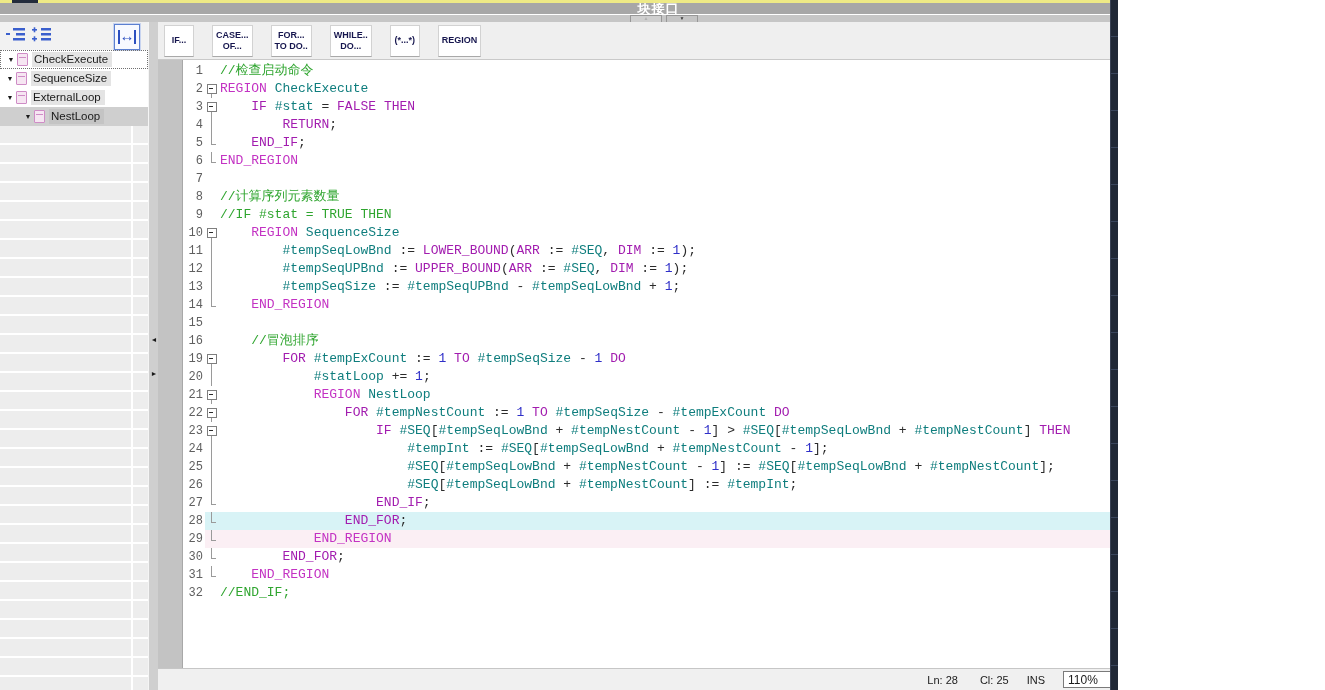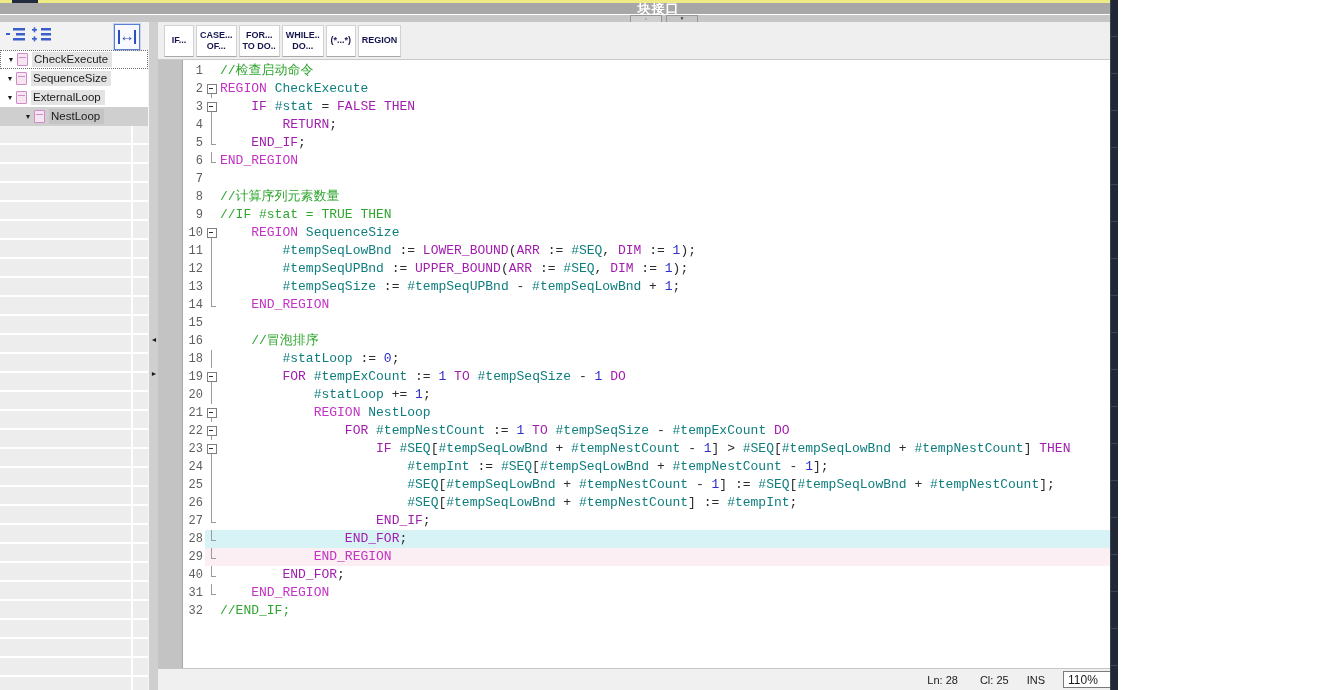--- a/index.html
+++ b/index.html
@@ -43,21 +43,21 @@
   
   .splitter{position:absolute;left:148px;top:22px;width:10px;height:668px;background:#cfcfcf;
             border-left:1px solid #f5f5f5;box-sizing:border-box;}
   .spl-arrow{position:absolute;left:0;width:10px;height:12px;font-size:7px;line-height:12px;
              color:#1a1a1a;text-align:center;}
   .spl-arrow.l{top:312px;} .spl-arrow.r{top:346px;}
   
   .editor{position:absolute;left:158px;top:22px;width:1159px;height:668px;background:#fff;}
   .ed-toolbar{position:absolute;left:0;top:0;width:100%;height:38px;background:#efefef;
               border-bottom:1px solid #c9c9c9;box-sizing:border-box;display:flex;align-items:center;
-              padding-left:6px;}
+              padding-left:6px;gap:16px;}
   .tb-btn{min-width:30px;height:32px;background:#fff;border:1px solid #d2d2d2;border-bottom-color:#a9a9a9;
           margin-right:2px;color:#16164e;font-weight:bold;font-size:9px;display:flex;flex-direction:column;
           justify-content:center;align-items:center;padding:0 3px;box-sizing:border-box;line-height:1.2;}
   .code-area{position:absolute;left:0;top:38px;right:0;bottom:22px;background:#fff;overflow:hidden;}
   .gutter-margin{position:absolute;left:0;top:0;bottom:0;width:24px;background:#c3c3c3;
                  border-right:1px solid #a8a8a8;}
   .code-lines{position:absolute;left:25px;top:2px;right:0;}
   .cl{display:flex;height:18px;align-items:center;white-space:pre;}
   .cl.hl-current{background:#d8f3f6;}
   .cl.hl-region{background:#fbeff4;}
@@ -199,33 +199,32 @@
           <div class="cl"><span class="ln">7</span><span class="fold none"></span><span class="ct"></span></div>
           <div class="cl"><span class="ln">8</span><span class="fold none"></span><span class="ct"><span class="tk-cm">//计算序列元素数量</span></span></div>
           <div class="cl"><span class="ln">9</span><span class="fold none"></span><span class="ct"><span class="tk-cm">//IF #stat = TRUE THEN</span></span></div>
           <div class="cl"><span class="ln">10</span><span class="fold box"><span class="fbox"></span></span><span class="ct"><span class="tk-pl">    </span><span class="tk-rg">REGION</span><span class="tk-pl"> </span><span class="tk-id">SequenceSize</span></span></div>
           <div class="cl"><span class="ln">11</span><span class="fold line"></span><span class="ct"><span class="tk-pl">        </span><span class="tk-id">#tempSeqLowBnd</span><span class="tk-pl"> := </span><span class="tk-kw">LOWER_BOUND</span><span class="tk-pl">(</span><span class="tk-kw">ARR</span><span class="tk-pl"> := </span><span class="tk-id">#SEQ</span><span class="tk-pl">, </span><span class="tk-kw">DIM</span><span class="tk-pl"> := </span><span class="tk-nm">1</span><span class="tk-pl">);</span></span></div>
           <div class="cl"><span class="ln">12</span><span class="fold line"></span><span class="ct"><span class="tk-pl">        </span><span class="tk-id">#tempSeqUPBnd</span><span class="tk-pl"> := </span><span class="tk-kw">UPPER_BOUND</span><span class="tk-pl">(</span><span class="tk-kw">ARR</span><span class="tk-pl"> := </span><span class="tk-id">#SEQ</span><span class="tk-pl">, </span><span class="tk-kw">DIM</span><span class="tk-pl"> := </span><span class="tk-nm">1</span><span class="tk-pl">);</span></span></div>
           <div class="cl"><span class="ln">13</span><span class="fold line"></span><span class="ct"><span class="tk-pl">        </span><span class="tk-id">#tempSeqSize</span><span class="tk-pl"> := </span><span class="tk-id">#tempSeqUPBnd</span><span class="tk-pl"> - </span><span class="tk-id">#tempSeqLowBnd</span><span class="tk-pl"> + </span><span class="tk-nm">1</span><span class="tk-pl">;</span></span></div>
           <div class="cl"><span class="ln">14</span><span class="fold corner"></span><span class="ct"><span class="tk-pl">    </span><span class="tk-rg">END_REGION</span></span></div>
           <div class="cl"><span class="ln">15</span><span class="fold none"></span><span class="ct"></span></div>
           <div class="cl"><span class="ln">16</span><span class="fold none"></span><span class="ct"><span class="tk-pl">    </span><span class="tk-cm">//冒泡排序</span></span></div>
-          <div class="cl"><span class="ln">18</span><span class="fold line"></span><span class="ct"><span class="tk-pl">        </span><span class="tk-id">#statLoop</span><span class="tk-pl"> := </span><span class="tk-nm">0</span><span class="tk-pl">;</span></span></div>
           <div class="cl"><span class="ln">19</span><span class="fold box"><span class="fbox"></span></span><span class="ct"><span class="tk-pl">        </span><span class="tk-kw">FOR</span><span class="tk-pl"> </span><span class="tk-id">#tempExCount</span><span class="tk-pl"> := </span><span class="tk-nm">1</span><span class="tk-pl"> </span><span class="tk-kw">TO</span><span class="tk-pl"> </span><span class="tk-id">#tempSeqSize</span><span class="tk-pl"> - </span><span class="tk-nm">1</span><span class="tk-pl"> </span><span class="tk-kw">DO</span></span></div>
           <div class="cl"><span class="ln">20</span><span class="fold line"></span><span class="ct"><span class="tk-pl">            </span><span class="tk-id">#statLoop</span><span class="tk-pl"> += </span><span class="tk-nm">1</span><span class="tk-pl">;</span></span></div>
           <div class="cl"><span class="ln">21</span><span class="fold box"><span class="fbox"></span></span><span class="ct"><span class="tk-pl">            </span><span class="tk-rg">REGION</span><span class="tk-pl"> </span><span class="tk-id">NestLoop</span></span></div>
           <div class="cl"><span class="ln">22</span><span class="fold box"><span class="fbox"></span></span><span class="ct"><span class="tk-pl">                </span><span class="tk-kw">FOR</span><span class="tk-pl"> </span><span class="tk-id">#tempNestCount</span><span class="tk-pl"> := </span><span class="tk-nm">1</span><span class="tk-pl"> </span><span class="tk-kw">TO</span><span class="tk-pl"> </span><span class="tk-id">#tempSeqSize</span><span class="tk-pl"> - </span><span class="tk-id">#tempExCount</span><span class="tk-pl"> </span><span class="tk-kw">DO</span></span></div>
           <div class="cl"><span class="ln">23</span><span class="fold box"><span class="fbox"></span></span><span class="ct"><span class="tk-pl">                    </span><span class="tk-kw">IF</span><span class="tk-pl"> </span><span class="tk-id">#SEQ</span><span class="tk-pl">[</span><span class="tk-id">#tempSeqLowBnd</span><span class="tk-pl"> + </span><span class="tk-id">#tempNestCount</span><span class="tk-pl"> - </span><span class="tk-nm">1</span><span class="tk-pl">] &gt; </span><span class="tk-id">#SEQ</span><span class="tk-pl">[</span><span class="tk-id">#tempSeqLowBnd</span><span class="tk-pl"> + </span><span class="tk-id">#tempNestCount</span><span class="tk-pl">] </span><span class="tk-kw">THEN</span></span></div>
           <div class="cl"><span class="ln">24</span><span class="fold line"></span><span class="ct"><span class="tk-pl">                        </span><span class="tk-id">#tempInt</span><span class="tk-pl"> := </span><span class="tk-id">#SEQ</span><span class="tk-pl">[</span><span class="tk-id">#tempSeqLowBnd</span><span class="tk-pl"> + </span><span class="tk-id">#tempNestCount</span><span class="tk-pl"> - </span><span class="tk-nm">1</span><span class="tk-pl">];</span></span></div>
           <div class="cl"><span class="ln">25</span><span class="fold line"></span><span class="ct"><span class="tk-pl">                        </span><span class="tk-id">#SEQ</span><span class="tk-pl">[</span><span class="tk-id">#tempSeqLowBnd</span><span class="tk-pl"> + </span><span class="tk-id">#tempNestCount</span><span class="tk-pl"> - </span><span class="tk-nm">1</span><span class="tk-pl">] := </span><span class="tk-id">#SEQ</span><span class="tk-pl">[</span><span class="tk-id">#tempSeqLowBnd</span><span class="tk-pl"> + </span><span class="tk-id">#tempNestCount</span><span class="tk-pl">];</span></span></div>
           <div class="cl"><span class="ln">26</span><span class="fold line"></span><span class="ct"><span class="tk-pl">                        </span><span class="tk-id">#SEQ</span><span class="tk-pl">[</span><span class="tk-id">#tempSeqLowBnd</span><span class="tk-pl"> + </span><span class="tk-id">#tempNestCount</span><span class="tk-pl">] := </span><span class="tk-id">#tempInt</span><span class="tk-pl">;</span></span></div>
           <div class="cl"><span class="ln">27</span><span class="fold corner"></span><span class="ct"><span class="tk-pl">                    </span><span class="tk-kw">END_IF</span><span class="tk-pl">;</span></span></div>
           <div class="cl hl-current"><span class="ln">28</span><span class="fold corner"></span><span class="ct"><span class="tk-pl">                </span><span class="tk-kw">END_FOR</span><span class="tk-pl">;</span></span></div>
           <div class="cl hl-region"><span class="ln">29</span><span class="fold corner"></span><span class="ct"><span class="tk-pl">            </span><span class="tk-rg">END_REGION</span></span></div>
-          <div class="cl"><span class="ln">40</span><span class="fold corner"></span><span class="ct"><span class="tk-pl">        </span><span class="tk-kw">END_FOR</span><span class="tk-pl">;</span></span></div>
+          <div class="cl"><span class="ln">30</span><span class="fold corner"></span><span class="ct"><span class="tk-pl">        </span><span class="tk-kw">END_FOR</span><span class="tk-pl">;</span></span></div>
           <div class="cl"><span class="ln">31</span><span class="fold corner"></span><span class="ct"><span class="tk-pl">    </span><span class="tk-rg">END_REGION</span></span></div>
           <div class="cl"><span class="ln">32</span><span class="fold none"></span><span class="ct"><span class="tk-cm">//END_IF;</span></span></div>
         </div>
     </div>
     <div class="statusbar">
       <span class="sb-field ln-f">Ln: 28</span>
       <span class="sb-field">Cl: 25</span>
       <span class="sb-field">INS</span>
       <div class="zoom-combo">
         <span class="v">110%</span>

